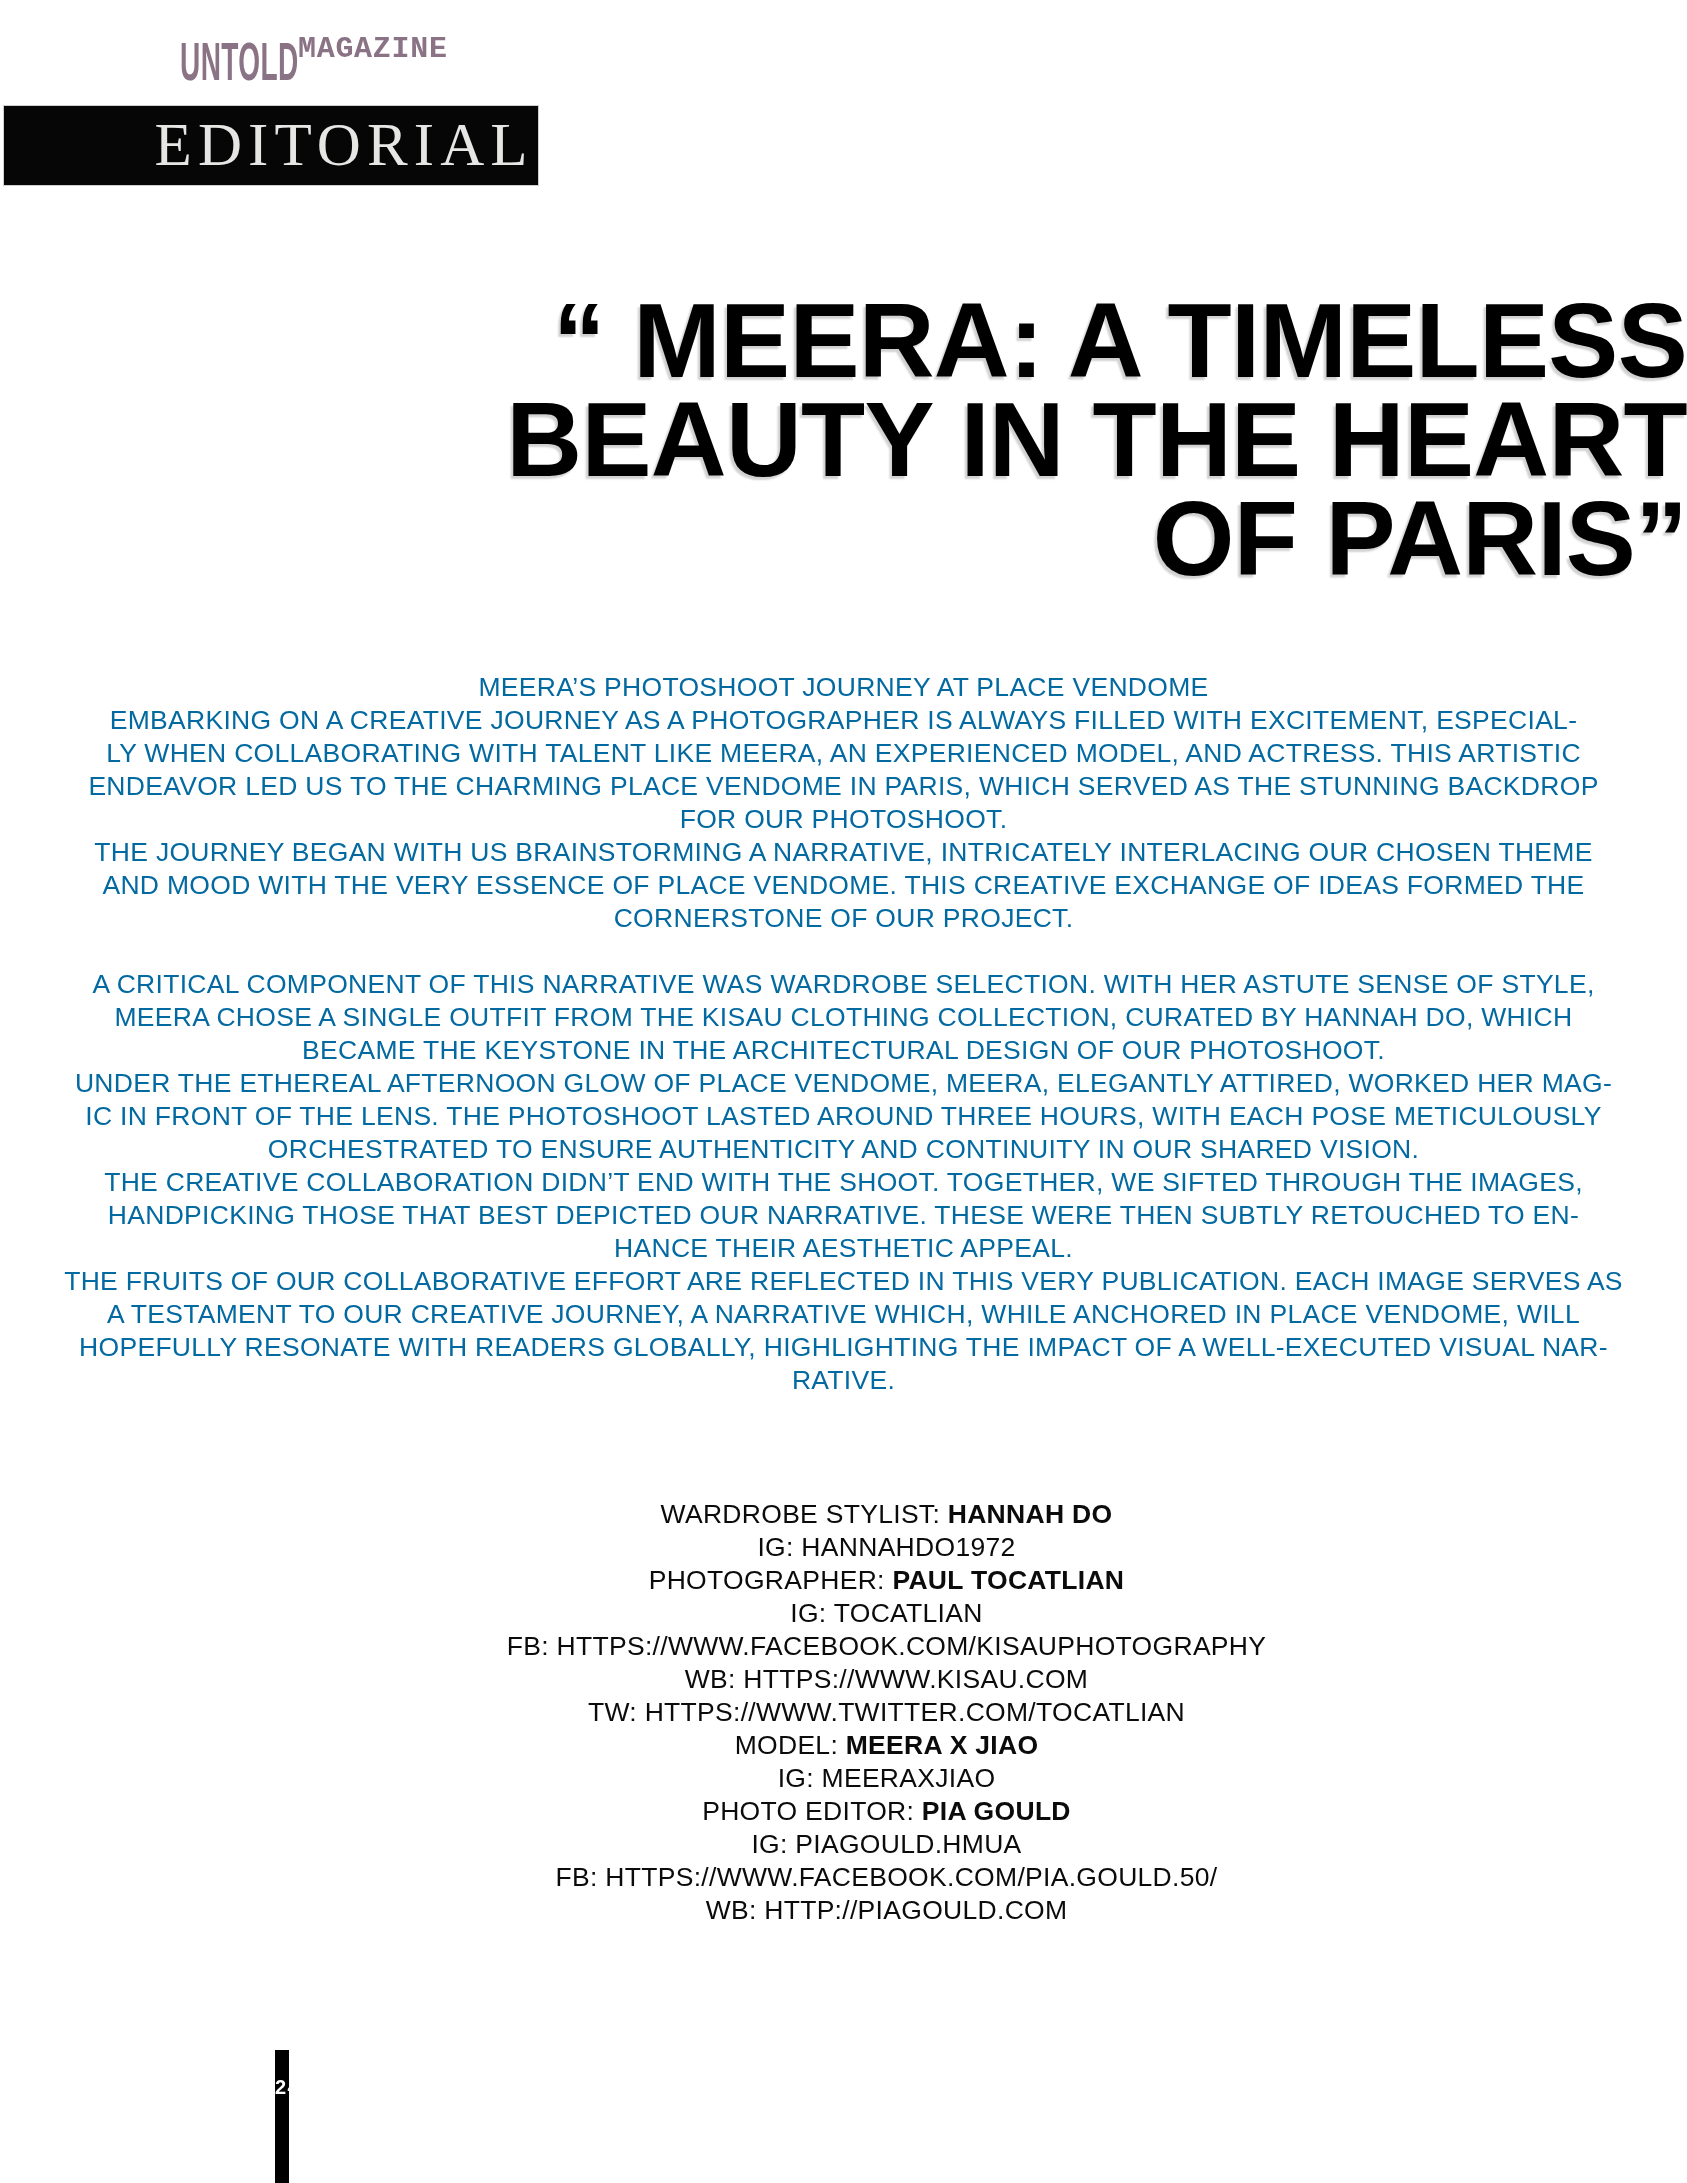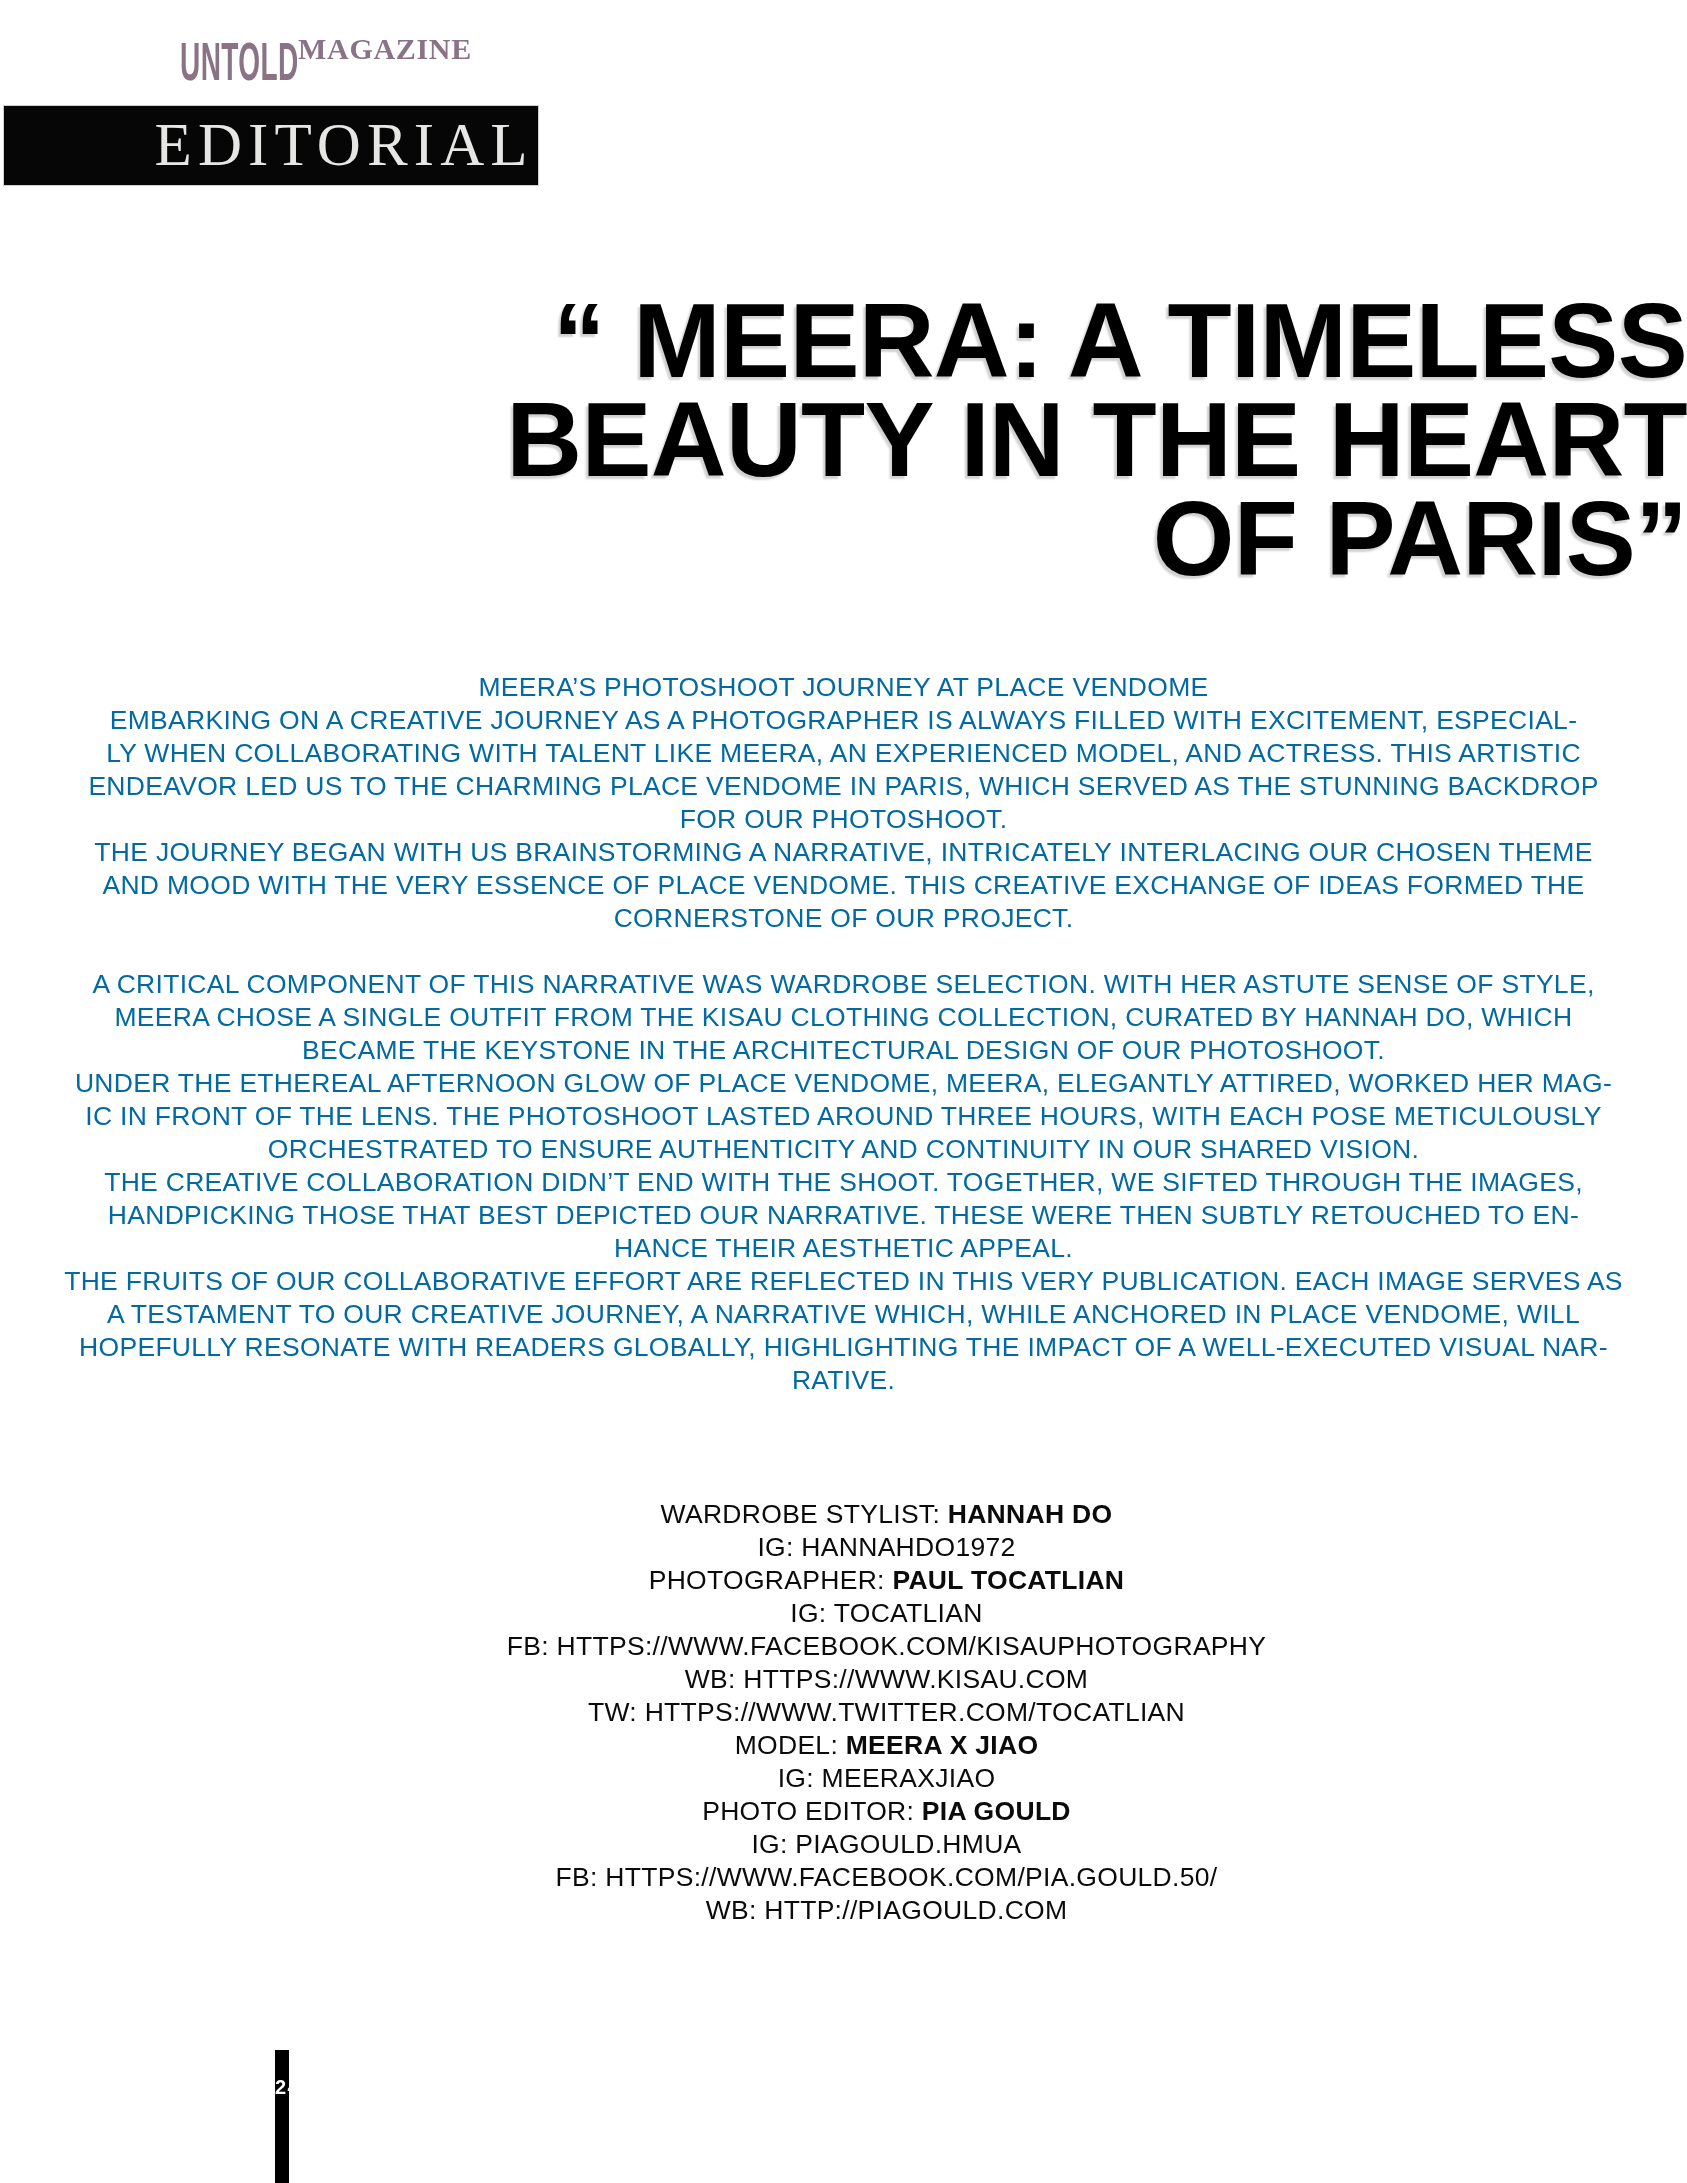--- a/index.html
+++ b/index.html
@@ -20,21 +20,21 @@
   .brand-main{
     display:inline-block;width:114px;
     font-family:"Liberation Sans",sans-serif;
     font-weight:bold;font-size:54px;line-height:54px;
     letter-spacing:0.7px;
     transform:scaleX(0.52);transform-origin:left bottom;
     color:#8b7386;
   }
   .brand-suffix{
     display:inline-block;margin-left:4px;
-    font-family:Liberation Serif, serif;
+    font-family:Liberation Mono, monospace;
     font-weight:bold;font-size:30px;line-height:30px;
     letter-spacing:0.7px;color:#8b7386;
   }
 
   
   .banner{
     position:absolute;left:2.6px;top:105px;width:536px;height:81px;
     background:#060606;border:0.7px solid #cfcfcf;box-sizing:border-box;
   }
   .banner-label{

